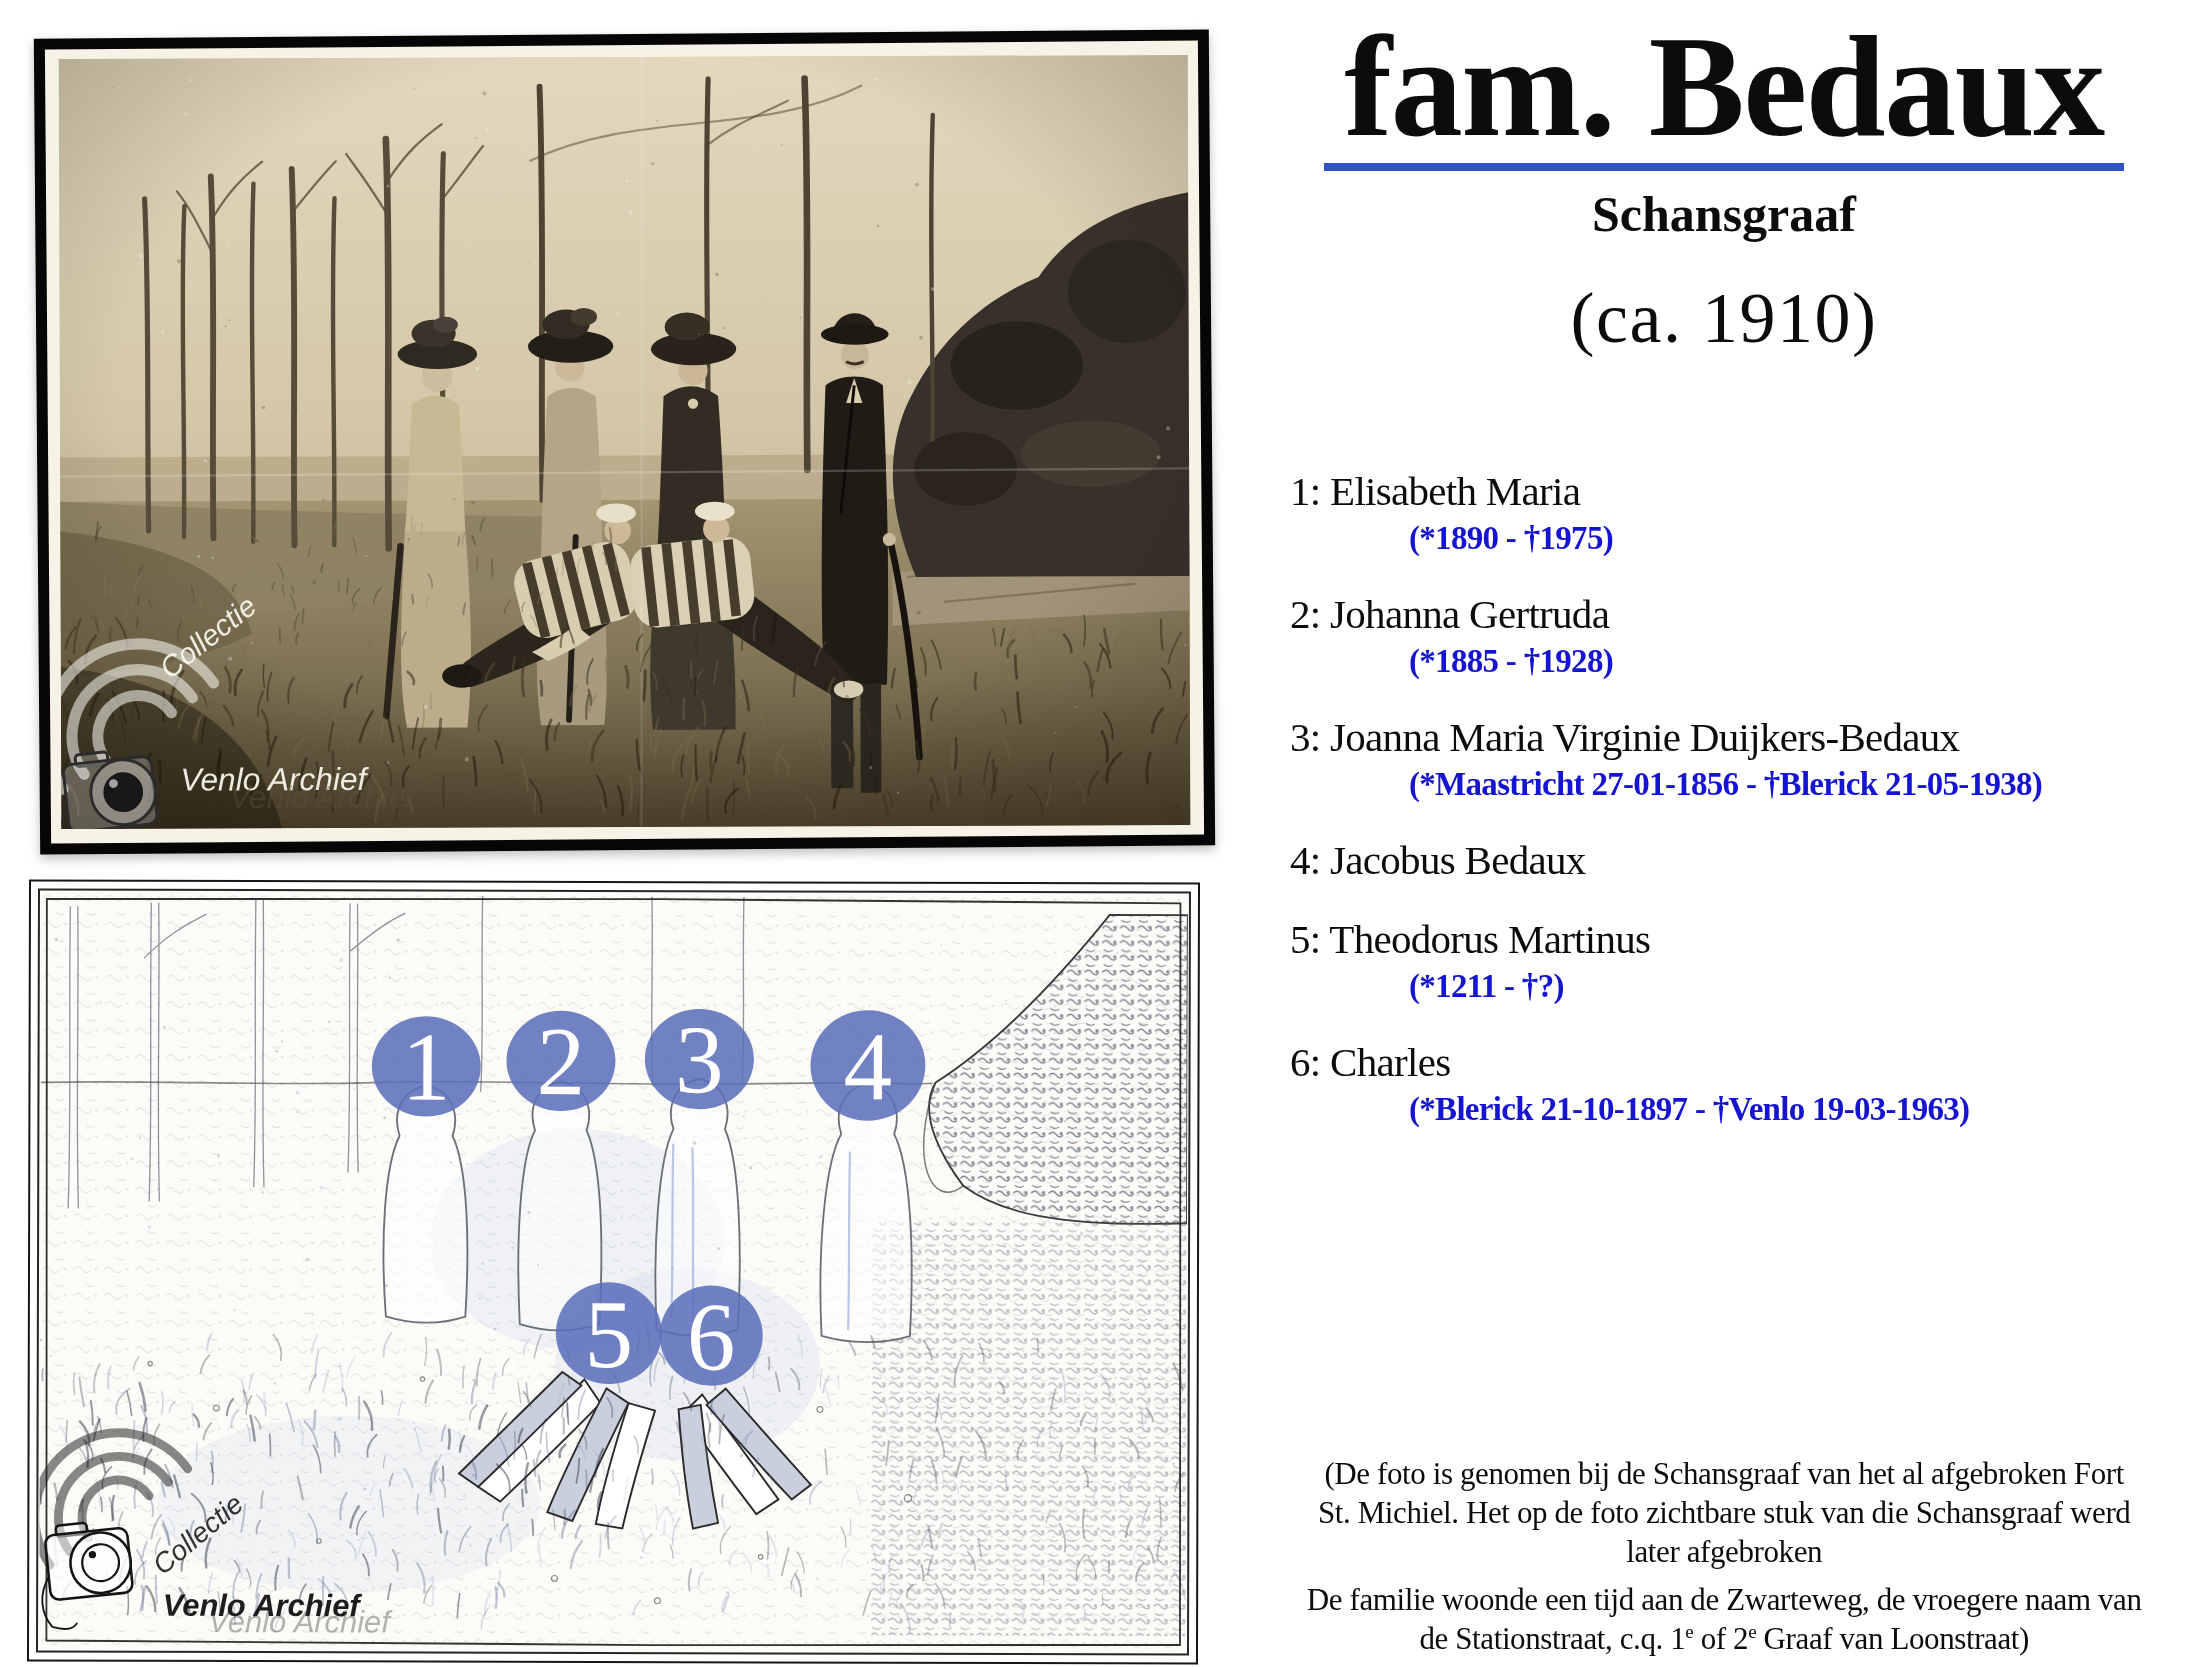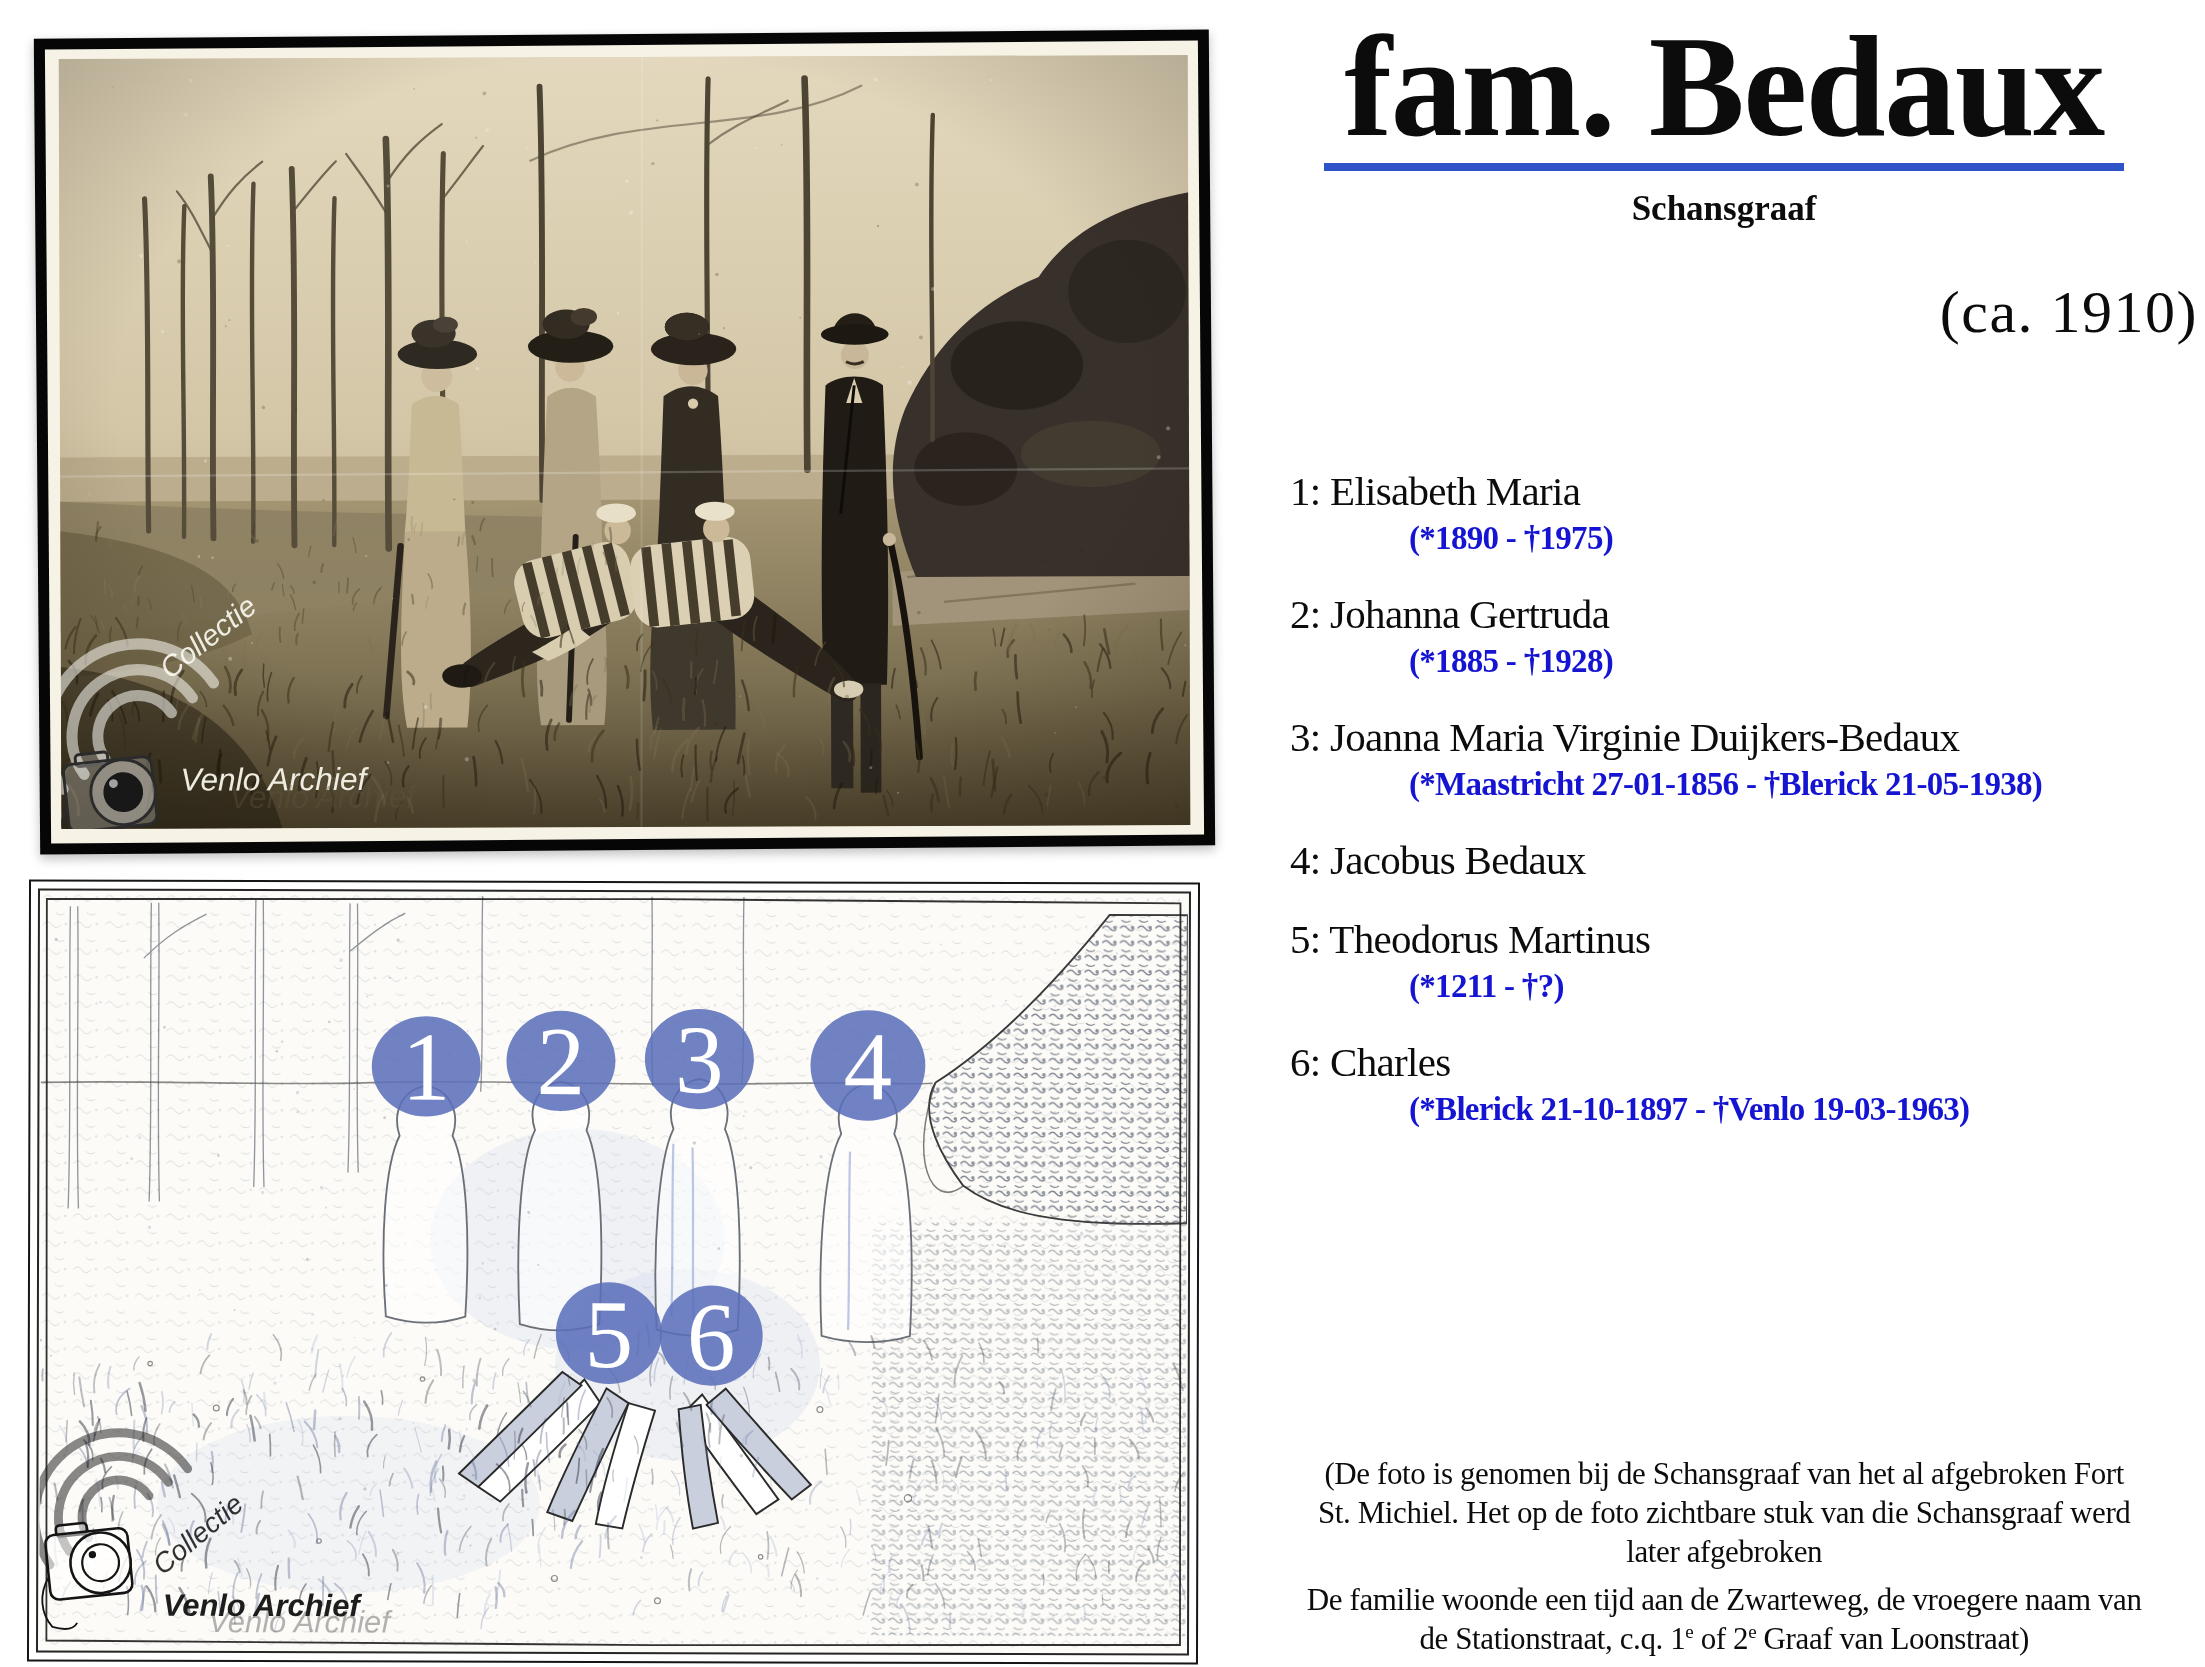--- a/index.html
+++ b/index.html
@@ -16,22 +16,22 @@
   #sketch-frame{position:absolute;left:28px;top:881px;width:1167px;height:778px;border:2.9px solid #161616;
                 background:#ffffff;transform:rotate(0.15deg);}
   #sketch-gap{position:absolute;left:7.4px;top:7.4px;right:7.4px;bottom:7.4px;border:2.2px solid #262626;background:#fcfbf7;}
   #sketch-inner{position:absolute;left:0.7px;top:0.7px;right:0.7px;bottom:0.7px;overflow:hidden;}
   #sketch-inner svg{display:block;width:100%;height:100%;}
   
   #rightcol{position:absolute;left:1250px;top:0;width:948px;height:1668px;color:#0c0c0c;}
   #title-wrap{position:absolute;top:13.2px;left:0;width:100%;text-align:center;}
   #page-title{display:inline-block;margin:0;font-size:144px;line-height:147px;font-weight:bold;
               letter-spacing:-1.5px;padding:0 20.6px 2.9px 20.6px;border-bottom:8px solid #3052c8;}
-  #subtitle{font-size:35px;line-height:51px;font-weight:bold;margin-top:12px;}
-  #period{font-size:60px;line-height:88px;font-weight:normal;margin-top:34px;letter-spacing:1.5px;text-align:right;}
+  #subtitle{font-size:50px;line-height:51px;font-weight:bold;margin-top:18px;}
+  #period{font-size:72px;line-height:88px;font-weight:normal;margin-top:34px;letter-spacing:1.5px;}
   #people{position:absolute;top:457px;left:40px;width:904px;list-style:none;margin:0;padding:0;}
   #people li{margin:9px 0 29px 0;}
   .p-name{font-size:41px;line-height:50px;letter-spacing:-0.7px;white-space:nowrap;}
   .p-dates{font-size:33px;line-height:44px;font-weight:bold;color:#1414d2;margin-left:119px;
            letter-spacing:-0.7px;white-space:nowrap;}
   #notes{position:absolute;left:0;top:0;width:948px;height:1240px;pointer-events:none;}
   .note{position:absolute;width:941px;left:3.7px;text-align:center;font-size:31px;line-height:39px;
         letter-spacing:-0.4px;color:#0c0c0c;}
   .note div{white-space:nowrap;}
   #note1{top:1454px;}

